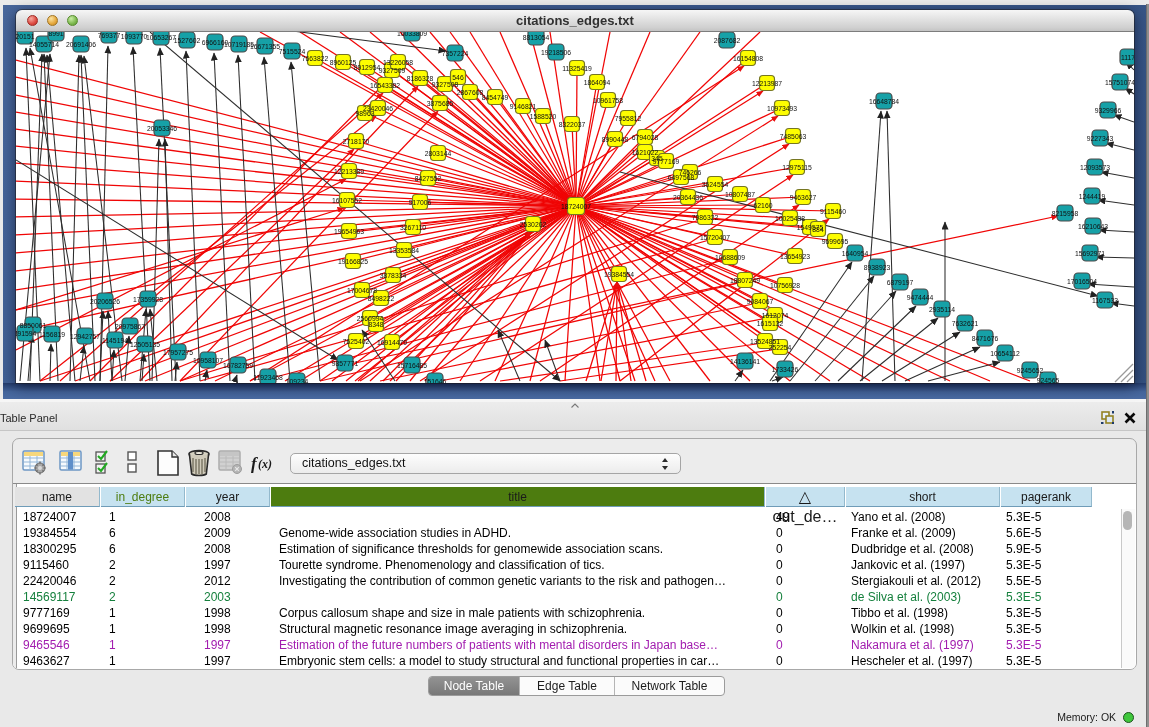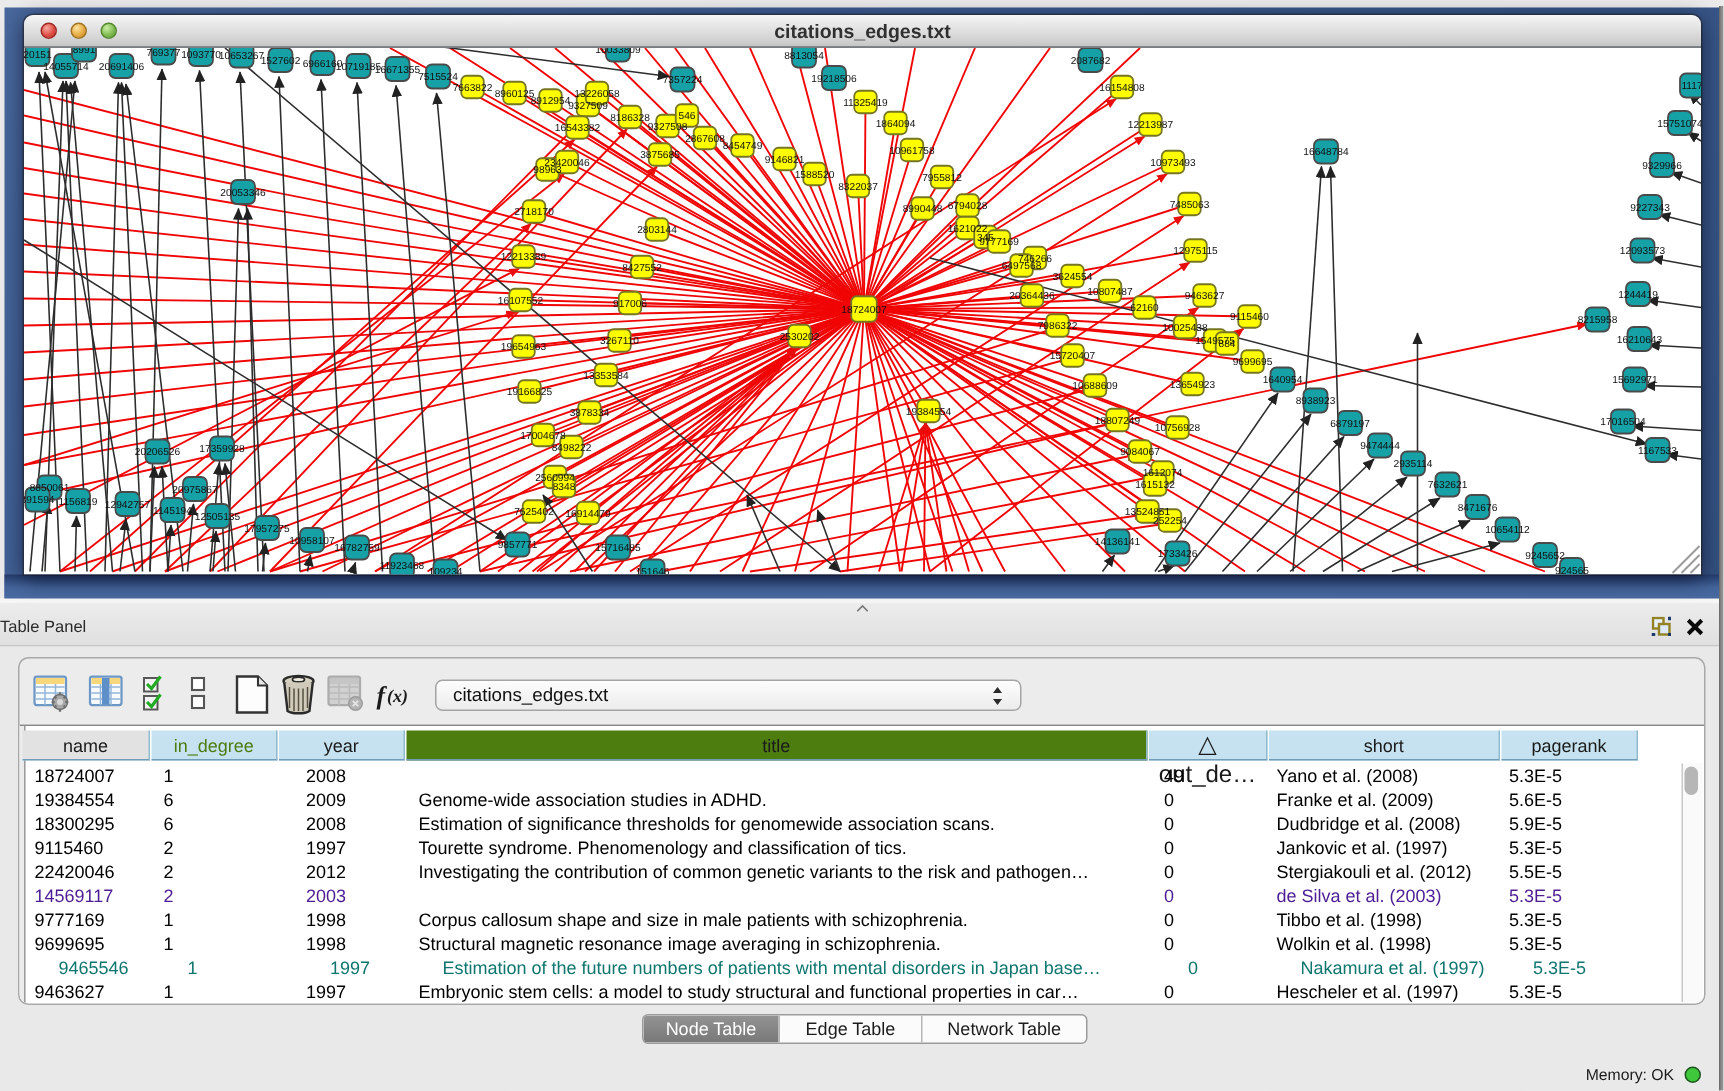--- a/index.html
+++ b/index.html
@@ -659,21 +659,21 @@
         </div>
         <div style="position:absolute;left:2px;top:89px;width:1078px;height:16px;font-size:12px;color:#000;line-height:16px;white-space:nowrap;">
           <span style="position:absolute;left:8px">22420046</span>
           <span style="position:absolute;left:94px">2</span>
           <span style="position:absolute;left:189px">2012</span>
           <span style="position:absolute;left:264px">Investigating the contribution of common genetic variants to the risk and pathogen…</span>
           <span style="position:absolute;left:761px">0</span>
           <span style="position:absolute;left:836px">Stergiakouli et al. (2012)</span>
           <span style="position:absolute;left:991px">5.5E‑5</span>
         </div>
-        <div style="position:absolute;left:2px;top:105px;width:1078px;height:16px;font-size:12px;color:#4c1d95;line-height:16px;white-space:nowrap;">
+        <div style="position:absolute;left:2px;top:105px;width:1078px;height:16px;font-size:12px;color:#15803d;line-height:16px;white-space:nowrap;">
           <span style="position:absolute;left:8px">14569117</span>
           <span style="position:absolute;left:94px">2</span>
           <span style="position:absolute;left:189px">2003</span>
           <span style="position:absolute;left:761px">0</span>
           <span style="position:absolute;left:836px">de Silva et al. (2003)</span>
           <span style="position:absolute;left:991px">5.3E‑5</span>
         </div>
         <div style="position:absolute;left:2px;top:121px;width:1078px;height:16px;font-size:12px;color:#000;line-height:16px;white-space:nowrap;">
           <span style="position:absolute;left:8px">9777169</span>
           <span style="position:absolute;left:94px">1</span>
@@ -685,21 +685,21 @@
         </div>
         <div style="position:absolute;left:2px;top:137px;width:1078px;height:16px;font-size:12px;color:#000;line-height:16px;white-space:nowrap;">
           <span style="position:absolute;left:8px">9699695</span>
           <span style="position:absolute;left:94px">1</span>
           <span style="position:absolute;left:189px">1998</span>
           <span style="position:absolute;left:264px">Structural magnetic resonance image averaging in schizophrenia.</span>
           <span style="position:absolute;left:761px">0</span>
           <span style="position:absolute;left:836px">Wolkin et al. (1998)</span>
           <span style="position:absolute;left:991px">5.3E‑5</span>
         </div>
-        <div style="position:absolute;left:2px;top:153px;width:1078px;height:16px;font-size:12px;color:#0f766e;line-height:16px;white-space:nowrap;margin-left:16px;">
+        <div style="position:absolute;left:2px;top:153px;width:1078px;height:16px;font-size:12px;color:#a21caf;line-height:16px;white-space:nowrap;">
           <span style="position:absolute;left:8px">9465546</span>
           <span style="position:absolute;left:94px">1</span>
           <span style="position:absolute;left:189px">1997</span>
           <span style="position:absolute;left:264px">Estimation of the future numbers of patients with mental disorders in Japan base…</span>
           <span style="position:absolute;left:761px">0</span>
           <span style="position:absolute;left:836px">Nakamura et al. (1997)</span>
           <span style="position:absolute;left:991px">5.3E‑5</span>
         </div>
         <div style="position:absolute;left:2px;top:169px;width:1078px;height:16px;font-size:12px;color:#000;line-height:16px;white-space:nowrap;">
           <span style="position:absolute;left:8px">9463627</span>

